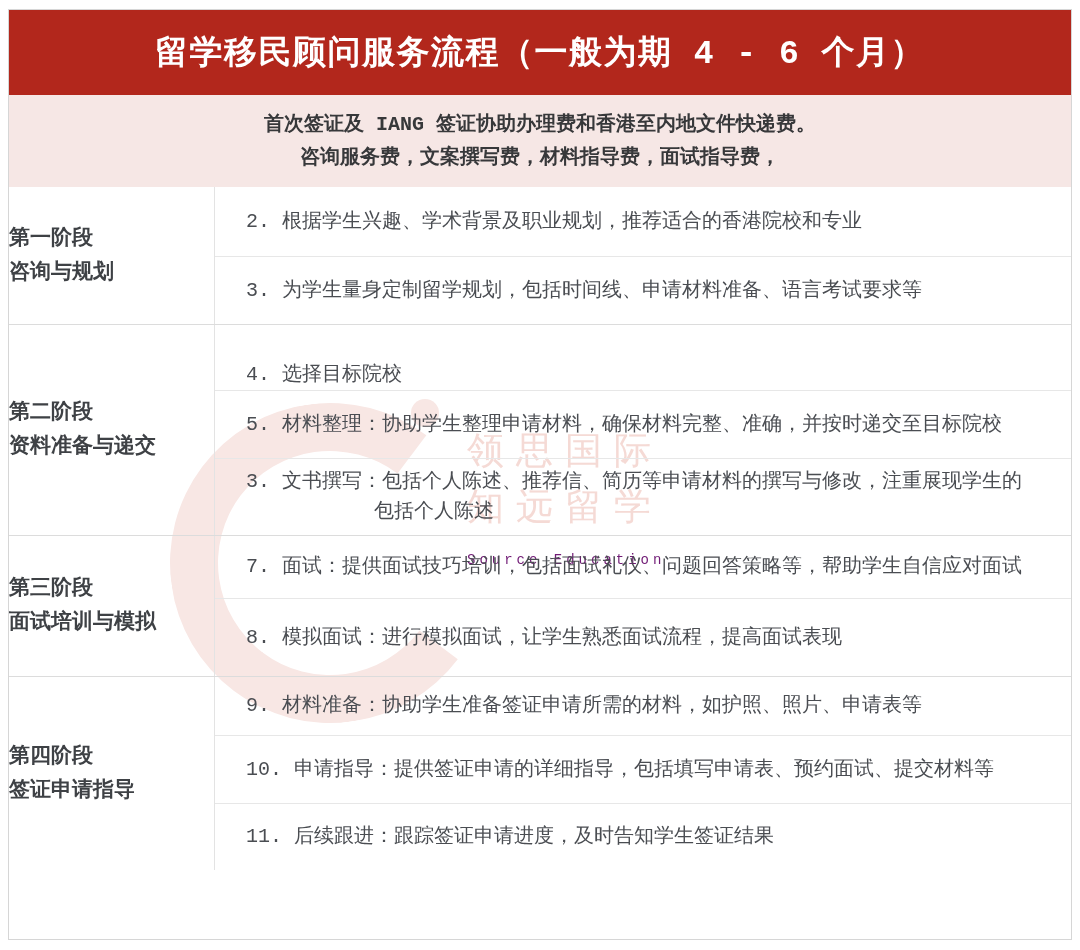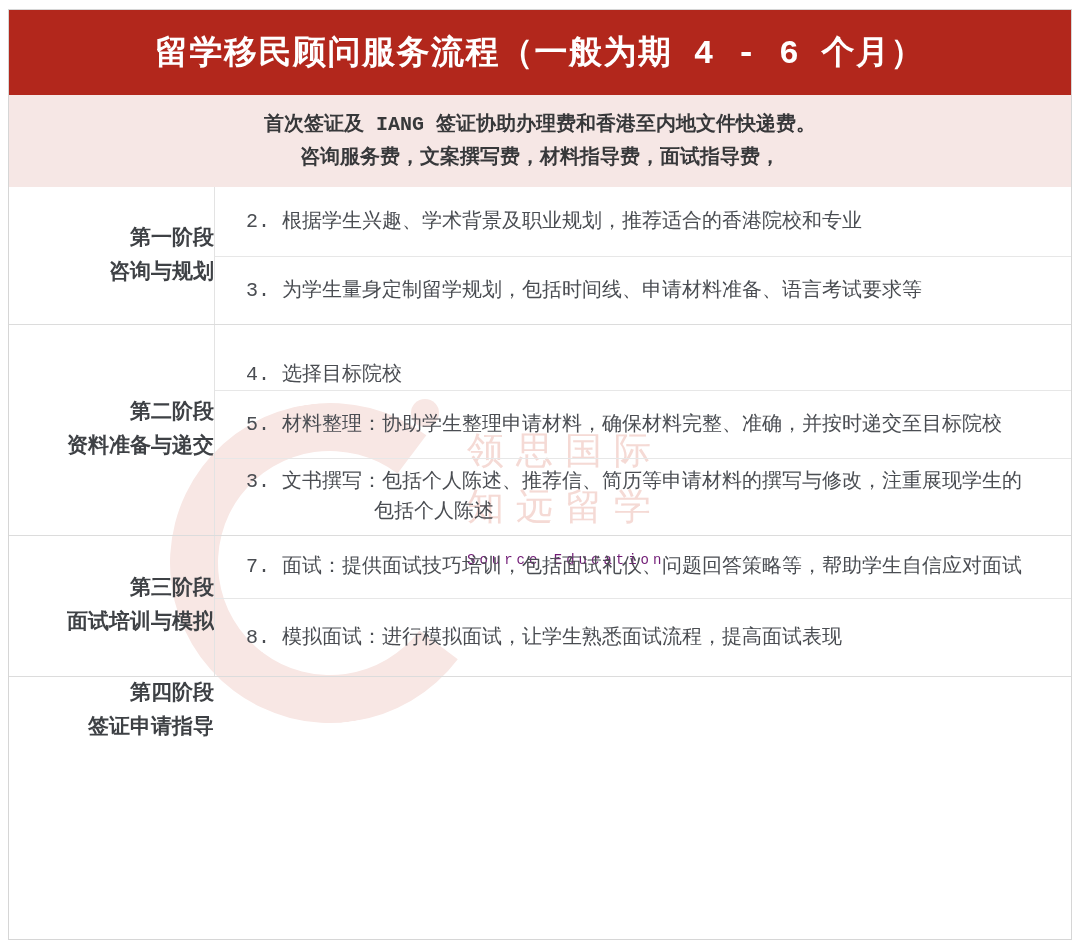--- a/index.html
+++ b/index.html
@@ -41,21 +41,21 @@
   .wm-cn { font-size:37px; line-height:56px; letter-spacing:12px; color:#f5dad5; font-weight:normal; }
   .wm-en { font-size:24px; line-height:52px; letter-spacing:5px; color:#f5dad5; }
   .wm-en2 { font-size:14px; line-height:46px; letter-spacing:4px; color:#701a75; }
 
   
   .stages { position:relative; z-index:1; }
   .stage { display:flex; box-sizing:border-box; }
   .stage + .stage { border-top:1px solid #dcdcdc; }
   .stage-label {
     width:205px; flex:none; display:flex; flex-direction:column;
-    align-items:flex-end; justify-content:center;
+    align-items:flex-start; justify-content:center;
     font-size:21px; font-weight:bold; color:#3e4145; line-height:34px; text-align:center;
   }
   .stage-rows { flex:1; display:flex; flex-direction:column; border-left:1px solid #e3e3e3; }
   .row {
     box-sizing:border-box; display:flex; flex-direction:column; justify-content:center;
     padding-left:31px; padding-right:16px;
     font-size:20px; color:#4a4d52; line-height:30px;
   }
   .row + .row { border-top:1px solid #e7e7e7; }
   .row .line { white-space:nowrap; }
@@ -133,18 +133,29 @@
               <div class="row" style="height: 78px;">
                 <div class="line">8. 模拟面试：进行模拟面试，让学生熟悉面试流程，提高面试表现</div>
               </div>
             </div>
           </div>
           <div class="stage">
             <div class="stage-label">
               <div>第四阶段</div>
               <div>签证申请指导</div>
             </div>
+            <div class="stage-rows">
+              <div class="row" style="height: 58px;">
+                <div class="line">9. 材料准备：协助学生准备签证申请所需的材料，如护照、照片、申请表等</div>
+              </div>
+              <div class="row" style="height: 68px;">
+                <div class="line">10. 申请指导：提供签证申请的详细指导，包括填写申请表、预约面试、提交材料等</div>
+              </div>
+              <div class="row" style="height: 67px;">
+                <div class="line">11. 后续跟进：跟踪签证申请进度，及时告知学生签证结果</div>
+              </div>
+            </div>
           </div>
         </div>
 
     </div>
   </div>
 </div>
 
 </body></html>

